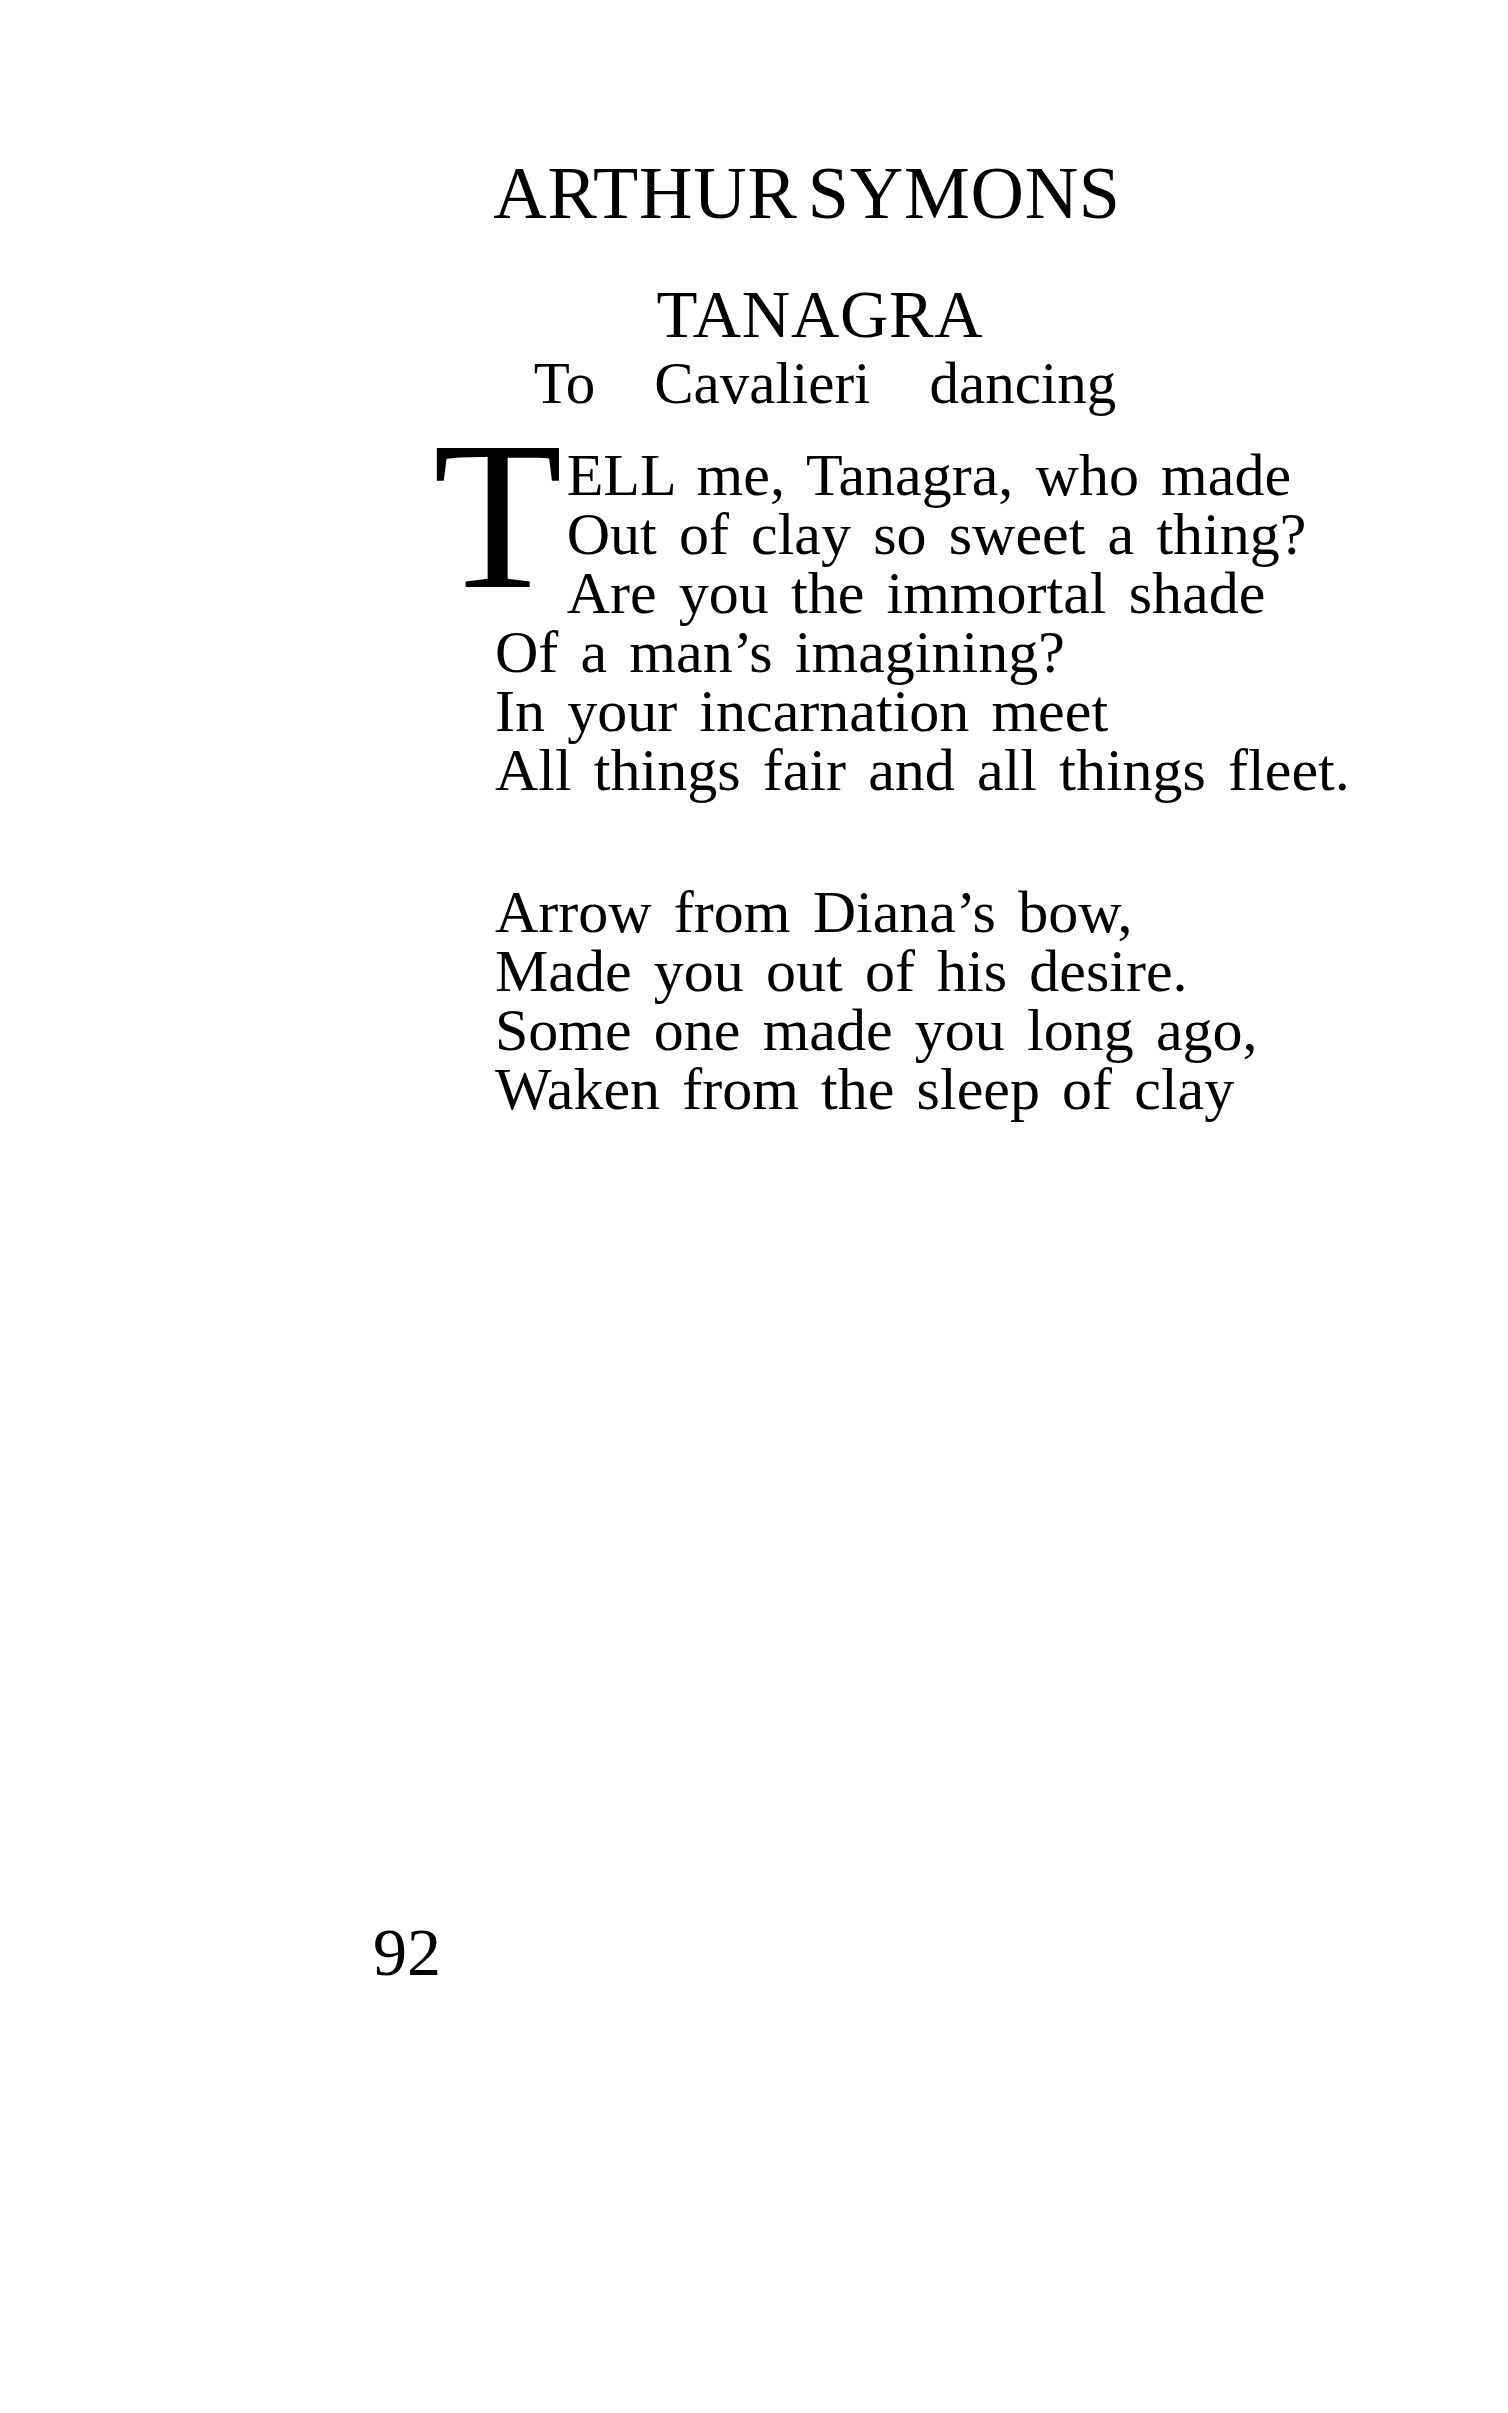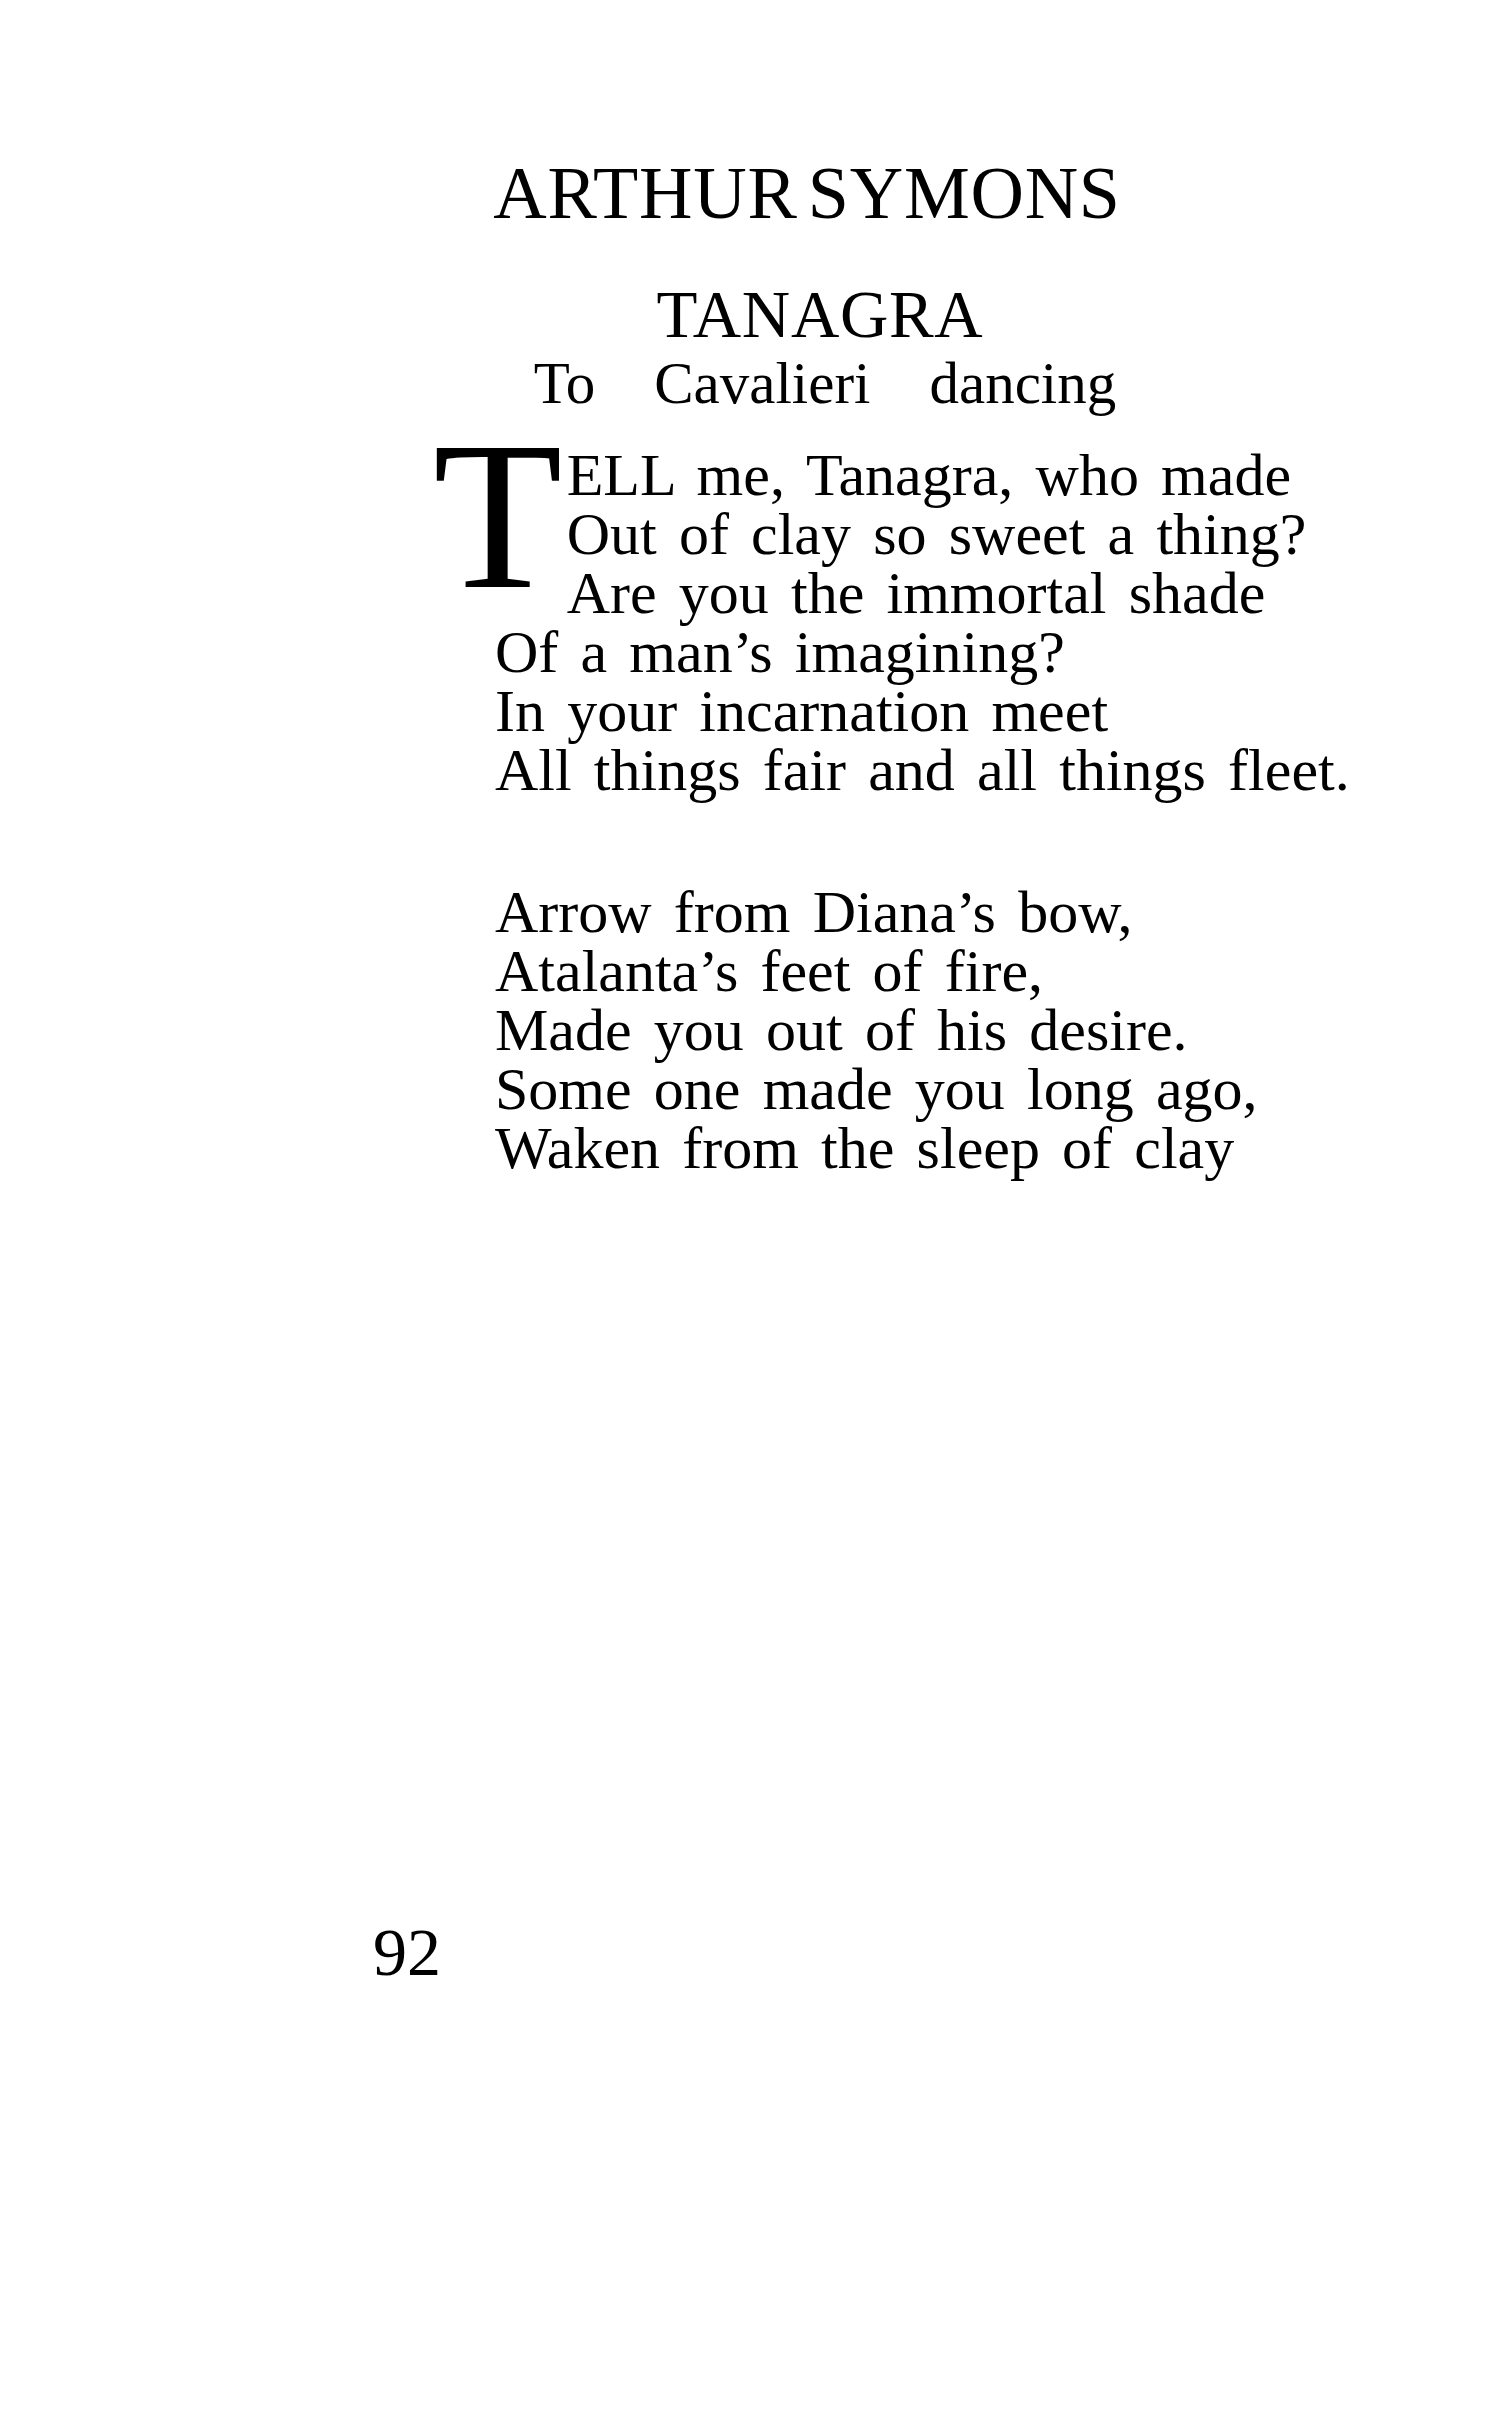--- a/index.html
+++ b/index.html
@@ -92,21 +92,20 @@
     <div class="pline">ELL me, Tanagra, who made</div>
     <div class="pline">Out of clay so sweet a thing?</div>
     <div class="pline">Are you the immortal shade</div>
     <div class="pline">Of a man’s imagining?</div>
     <div class="pline">In your incarnation meet</div>
     <div class="pline">All things fair and all things fleet.</div>
   </div>
 
   <div class="stanza stanza2">
     <div class="pline">Arrow from Diana’s bow,</div>
-    <div class="pline">Atalanta’s feet of fire,</div>
     <div class="pline">Made you out of his desire.</div>
     <div class="pline">Some one made you long ago,</div>
     <div class="pline">Waken from the sleep of clay</div>
   </div>
 
   <div class="folio">92</div>
 
 </div>
 
 

